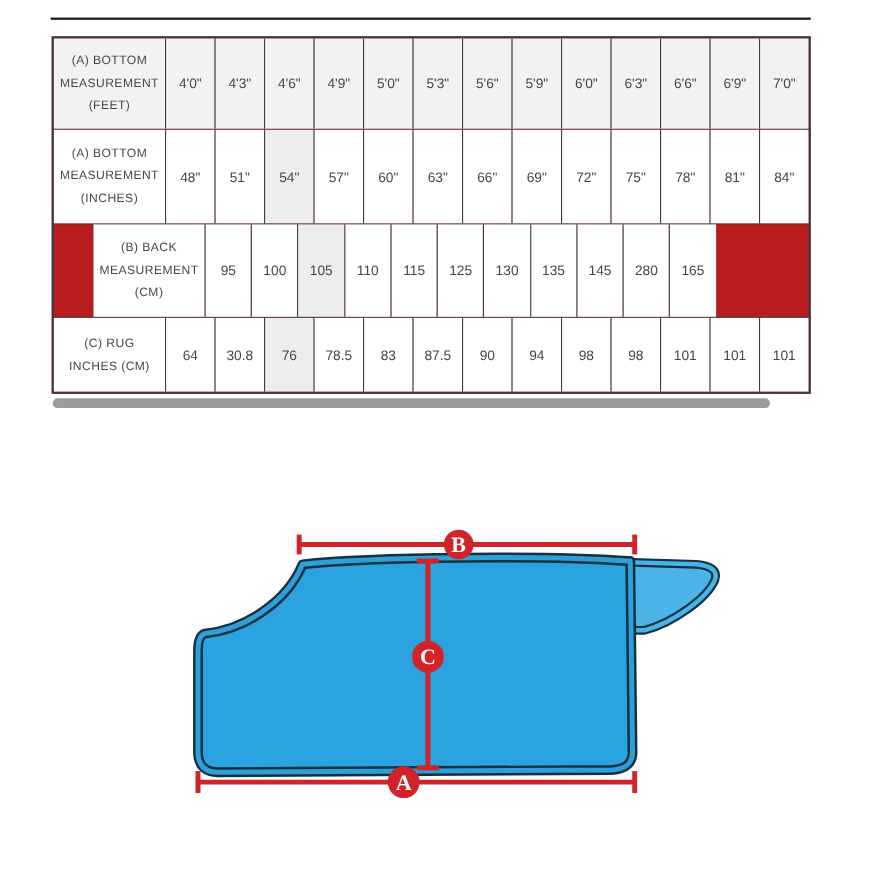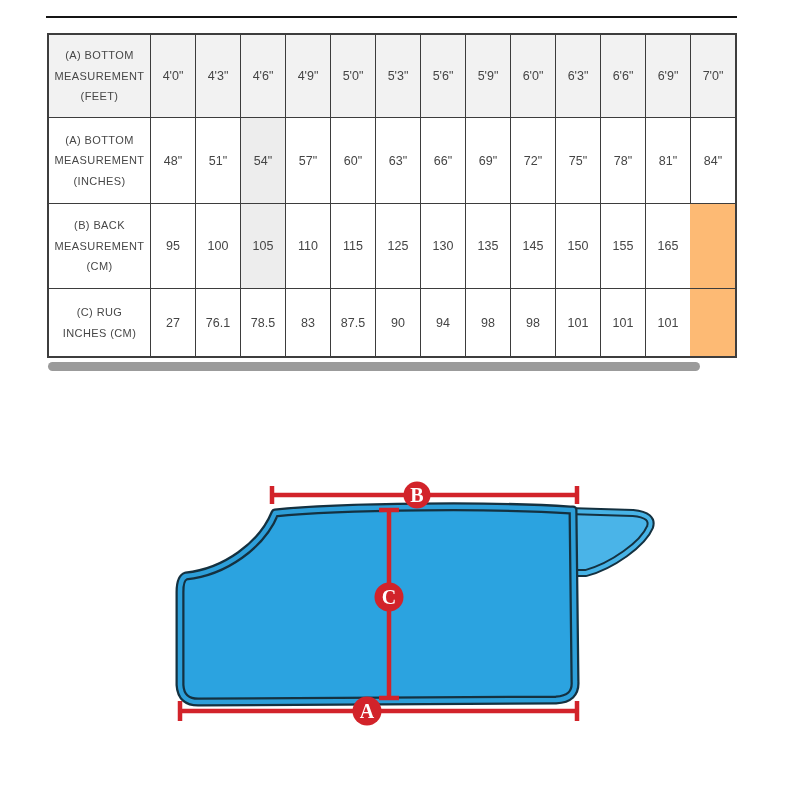--- a/index.html
+++ b/index.html
@@ -5,30 +5,30 @@
   html,body{margin:0;padding:0;}
   body{
     width:800px;height:800px;position:relative;background:#ffffff;
     font-family:"Liberation Sans", sans-serif;color:#454545;overflow:hidden;
   }
   .top-rule{
     position:absolute;left:46px;top:16px;width:691px;height:2px;background:#151515;
   }
   .size-table{
     position:absolute;left:47px;top:33px;width:690px;
-    border:2px solid #3d3d3d;box-sizing:border-box;background:#fdba74;
+    border:2px solid #3d3d3d;box-sizing:border-box;background:#b91c1c;
   }
   .trow{
     display:grid;grid-template-columns:101px repeat(13,1fr);
     border-bottom:1.6px solid #3d3d3d;box-sizing:border-box;
   }
   .trow:last-child{border-bottom:none;}
   .trow:nth-child(1){height:83px;}
   .trow:nth-child(2){height:86px;}
-  .trow:nth-child(3){height:85px;}
+  .trow:nth-child(3){height:85px;padding-left:36px;}
   .trow:nth-child(4){height:67px;}
   .cell{
     border-left:1.6px solid #3d3d3d;display:flex;align-items:center;justify-content:center;
     text-align:center;font-size:12.5px;color:#454545;background:#ffffff;box-sizing:border-box;
   }
   .cell:first-child{border-left:none;}
   .rowhead{
     font-size:11px;line-height:1.85;letter-spacing:.4px;white-space:pre-line;color:#474747;
   }
   .gray-row .cell{background:#f2f2f2;}
@@ -86,29 +86,29 @@
 (CM)</div>
   <div class="cell">95</div>
       <div class="cell">100</div>
       <div class="cell hl">105</div>
       <div class="cell">110</div>
       <div class="cell">115</div>
       <div class="cell">125</div>
       <div class="cell">130</div>
       <div class="cell">135</div>
       <div class="cell">145</div>
-      <div class="cell">150</div>
-      <div class="cell">155</div>
+      <div class="cell">280</div>
       <div class="cell">165</div>
     </div>
   <div class="trow">
     <div class="cell rowhead">(C) RUG
 INCHES (CM)</div>
-  <div class="cell">27</div>
-      <div class="cell">76.1</div>
+  <div class="cell">64</div>
+      <div class="cell">30.8</div>
+      <div class="cell hl">76</div>
       <div class="cell">78.5</div>
       <div class="cell">83</div>
       <div class="cell">87.5</div>
       <div class="cell">90</div>
       <div class="cell">94</div>
       <div class="cell">98</div>
       <div class="cell">98</div>
       <div class="cell">101</div>
       <div class="cell">101</div>
       <div class="cell">101</div>

